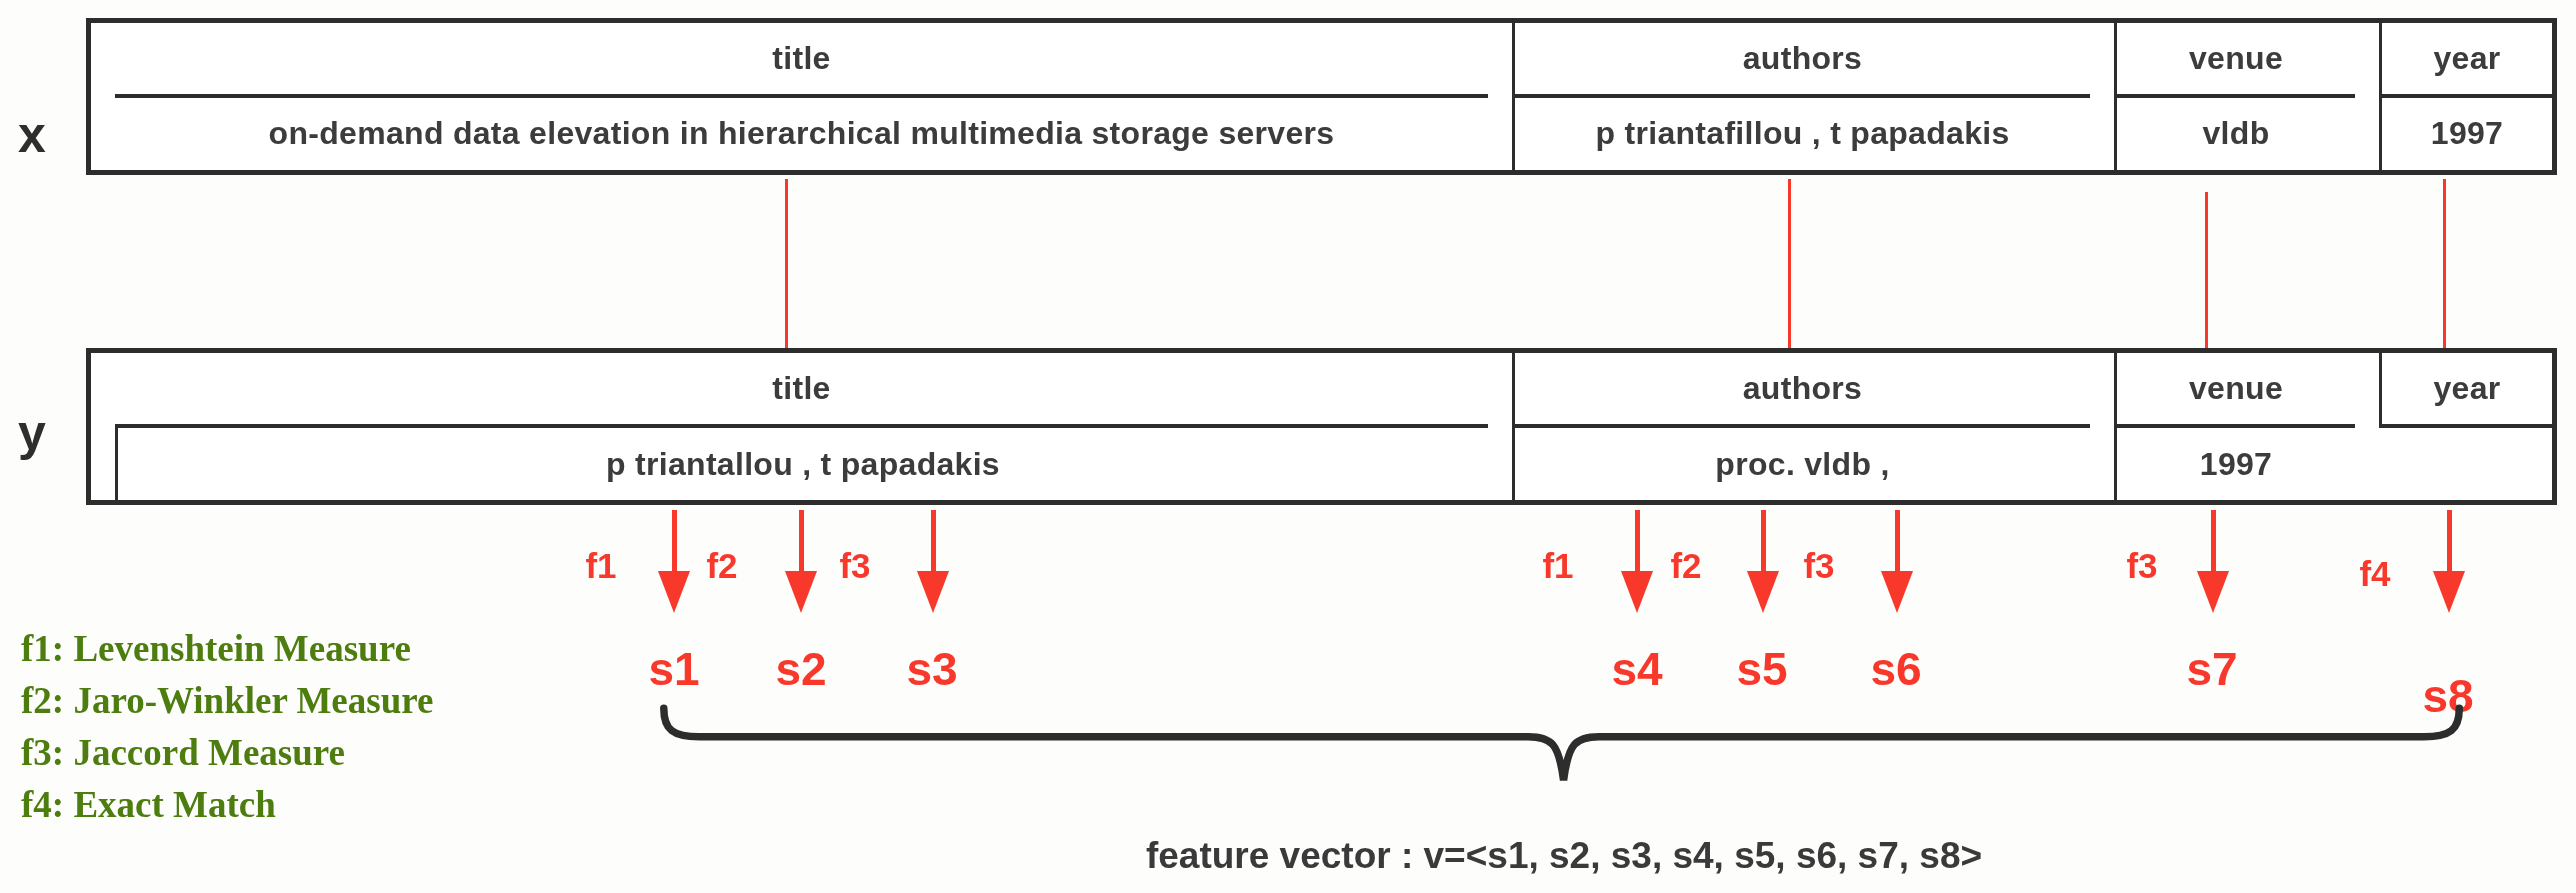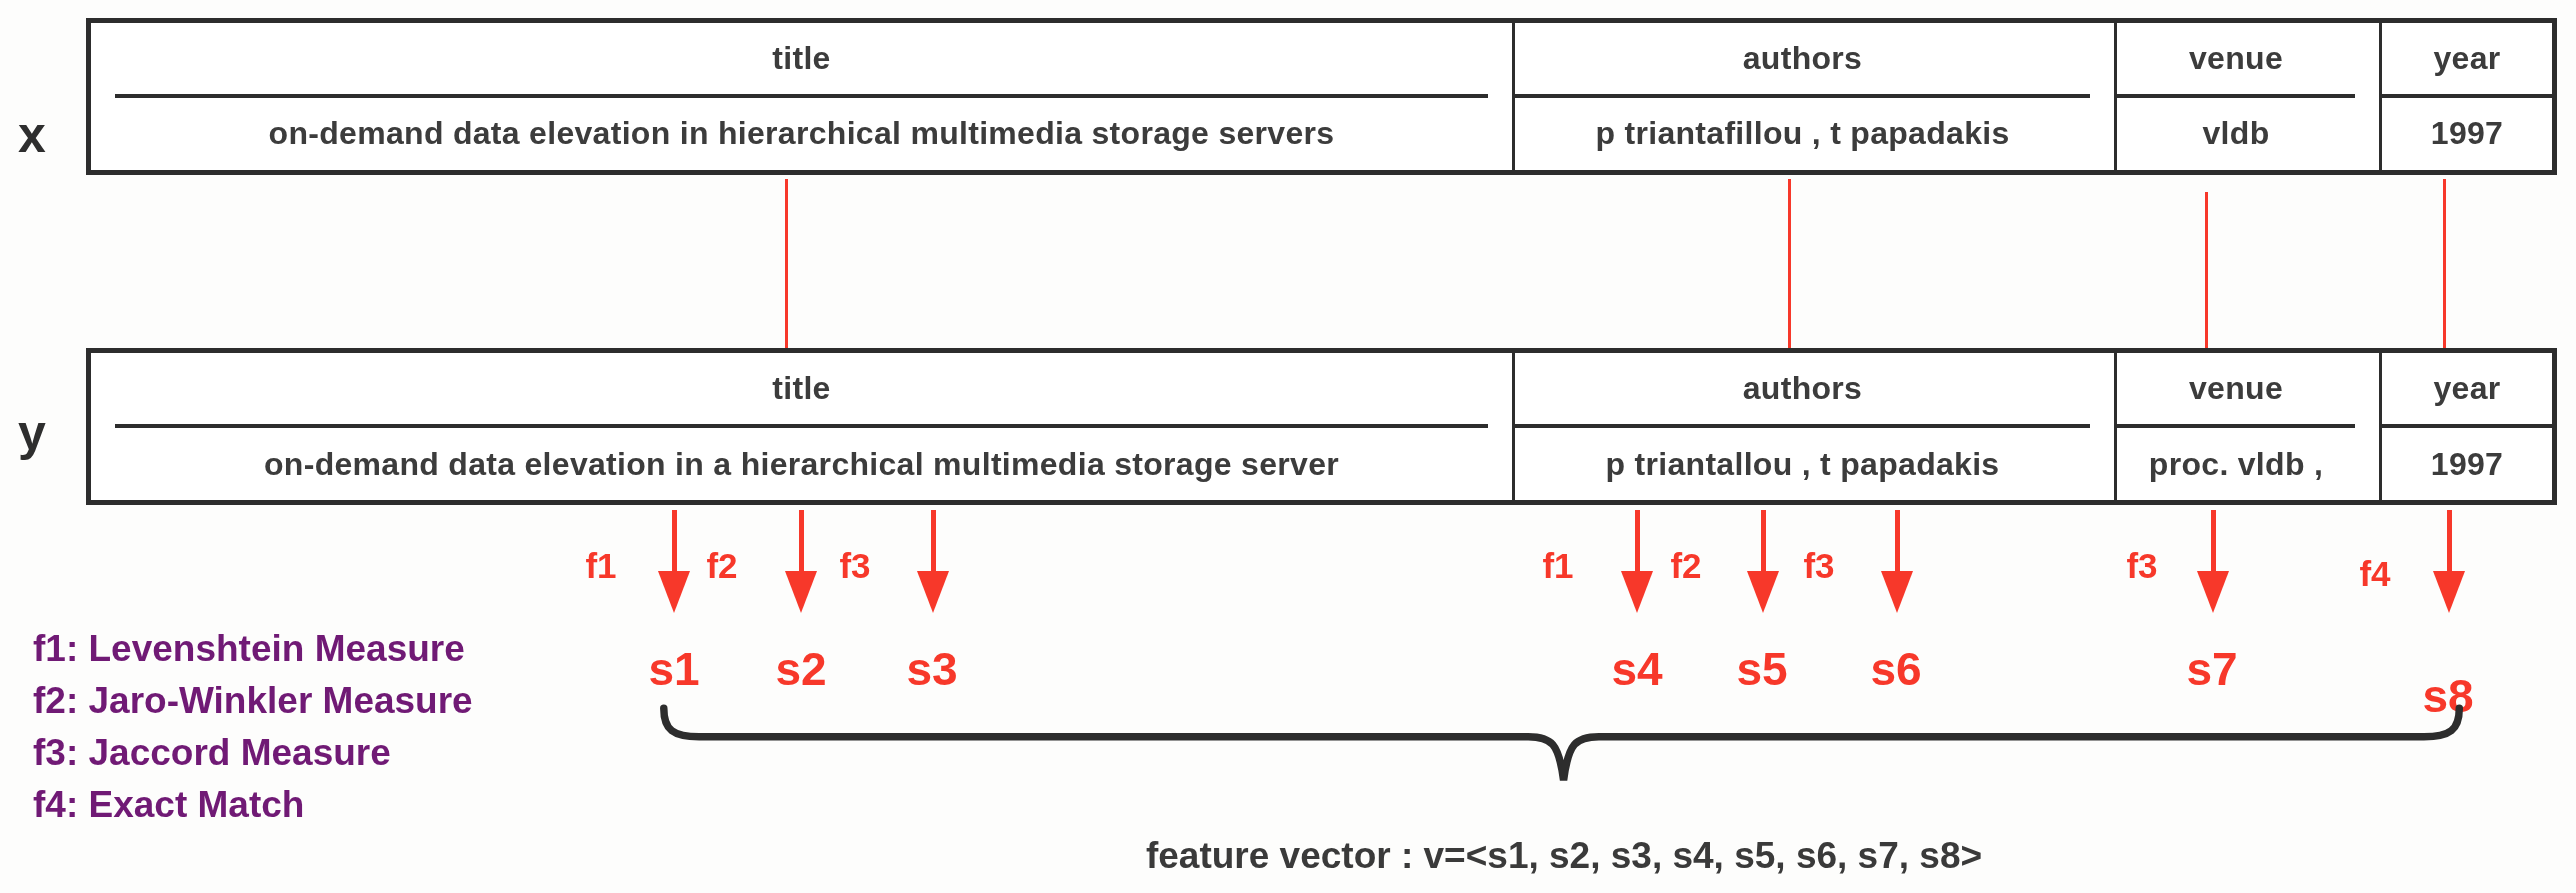--- a/index.html
+++ b/index.html
@@ -39,21 +39,21 @@
   }
   .flabel{
     position:absolute;top:548px;transform:translateX(-50%);
     color:#f7382a;font-size:35px;line-height:1;white-space:nowrap;
   }
   .slabel{
     position:absolute;top:646px;transform:translateX(-50%);
     color:#f7382a;font-size:46px;line-height:1;white-space:nowrap;
   }
   
-  .legend{position:absolute;left:33px;top:623px;font-size:37px;line-height:52px;color:#701a75;}
+  .legend{position:absolute;left:21px;top:623px;font-size:37px;line-height:52px;color:#4d7c0f;font-family:Liberation Serif, serif;}
   
   .brace-svg{position:absolute;left:0;top:0;width:2576px;height:893px;pointer-events:none;}
   .fv{
     position:absolute;top:835px;left:1564px;transform:translateX(-50%);
     font-size:37px;color:#3a3a3a;white-space:nowrap;
   }
 </style>
 </head>
 <body>
 
@@ -75,21 +75,20 @@
   <div class="connector" style="left:1788px;"></div>
   <div class="connector" style="left:2205px;top:192px;height:156px;"></div>
   <div class="connector" style="left:2443px;"></div>
 
   <div class="rec-label" style="left:1.4px;top:408px;">y</div>
   <div class="rec-table" style="top:348px;">
     <div class="cell hdr c1">title</div>
     <div class="cell hdr c2">authors</div>
     <div class="cell hdr c3">venue</div>
     <div class="cell hdr c4">year</div>
-    <div class="cell val c1">on-demand data elevation in a hierarchical multimedia storage server</div>
     <div class="cell val c2">p triantallou , t papadakis</div>
     <div class="cell val c3">proc. vldb ,</div>
     <div class="cell val c4">1997</div>
   </div>
 
   <div class="arrow" style="left:658px;">
       <div class="shaft"></div>
       <div class="head"></div>
     </div>
   <div class="arrow" style="left:785px;">

